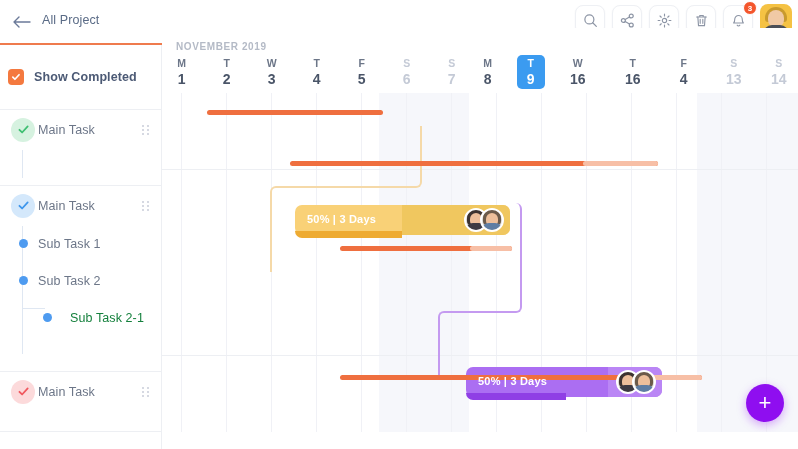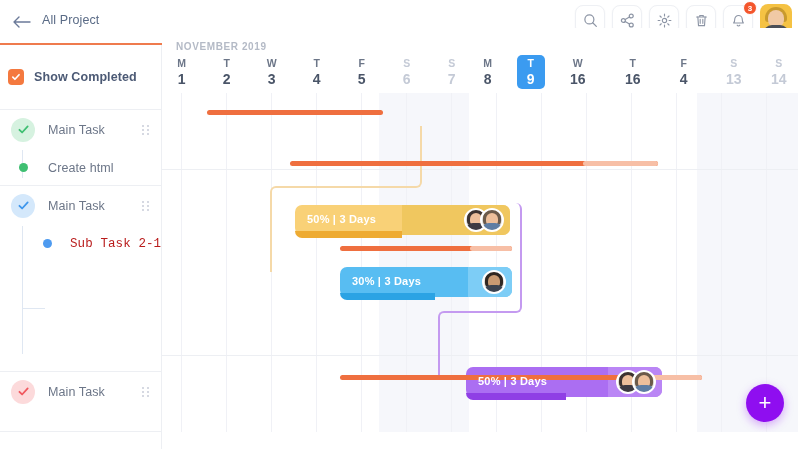--- a/index.html
+++ b/index.html
@@ -103,23 +103,23 @@
     display: flex; align-items: center; justify-content: center;
   }
   .circ.green { background: #d6f2e0; color: #3fbf72; }
   .circ.blue  { background: #d4e8fb; color: #3e96ec; }
   .circ.red   { background: #fcdadb; color: #f0585e; }
   .dot { width: 9px; height: 9px; border-radius: 50%; }
   .dot.green { background: #3fbf72; }
   .dot.blue  { background: #4e9bf0; }
   .dot.blue-dark { background: #4e9bf0; }
   .row .name {
-    margin-left: 10px; font-size: 12.5px; color: #6c7688; letter-spacing: .1px;
-  }
-  .row .name.sub2 { color: #b91c1c; margin-left: 8px; font-family: Liberation Mono, monospace; }
+    font-size: 12.5px; color: #6c7688; letter-spacing: .1px;
+  }
+  .row .name.sub2 { color: #15803d; margin-left: 8px; }
   .row.indent .bullet-wrap { margin-left: 24px; }
   .drag {
     position: absolute; right: 13px; top: 50%; transform: translateY(-50%);
     display: grid; grid-template-columns: 2px 2px; gap: 2px 3px;
   }
   .drag i { width: 2px; height: 2px; background: #c8cdd8; border-radius: 1px;
             display: block; }
   .vline {
     position: absolute; left: 22px; width: 1px; background: #dfe7f2;
   }
@@ -293,26 +293,20 @@
           </span>
           <span class="name">Main Task</span>
           <span class="drag">
             <i></i>
               <i></i>
               <i></i>
               <i></i>
               <i></i>
               <i></i>
           </span>
-        </div>
-        <div class="row">
-          <span class="bullet-wrap">
-            <span class="dot green"></span>
-          </span>
-          <span class="name">Create html</span>
         </div>
       </div>
 
       <div class="group" style="height:186px">
         <div class="vline" style="top:40px;height:128px"></div>
         <div class="hline" style="left:23px;top:122px;width:22px"></div>
         <div class="row main">
           <span class="bullet-wrap">
             <span class="circ blue">
               <svg width="13" height="13" viewBox="0 0 14 14" fill="none" stroke="#3e96ec" stroke-width="1.9" stroke-linecap="round" stroke-linejoin="round">
@@ -322,20 +316,32 @@
           </span>
           <span class="name">Main Task</span>
           <span class="drag">
             <i></i>
               <i></i>
               <i></i>
               <i></i>
               <i></i>
               <i></i>
           </span>
+        </div>
+        <div class="row">
+          <span class="bullet-wrap">
+            <span class="dot blue"></span>
+            </span>
+          <span class="name">Sub Task 1</span>
+        </div>
+        <div class="row">
+          <span class="bullet-wrap">
+            <span class="dot blue"></span>
+            </span>
+          <span class="name">Sub Task 2</span>
         </div>
         <div class="row indent">
           <span class="bullet-wrap">
             <span class="dot blue-dark"></span>
             </span>
           <span class="name sub2">Sub Task 2-1</span>
         </div>
       </div>
 
       <div class="group" style="height:60px">
@@ -485,33 +491,20 @@
             <span class="face"></span>
             <span class="body" style="background:#5e7da3"></span>
           </span>
         </span>
       </div>
 
       <div class="sumbar" style="left:178px;top:153px;width:172px">
         <span class="rest" style="width:42px"></span>
       </div>
 
-      <div class="taskbar" style="left:178px;top:174px;width:172px;background:#58bdf2">
-        <span class="shade" style="left:128px;background:#7dcdf6"></span>
-        <span class="label">30% | 3 Days</span>
-        <span class="prog" style="width:95px;background:#2ba3e4;bottom:-3px;height:7px;
-                     border-radius:0 0 0 7px;left:0;z-index:1"></span>
-        <span class="ava-group" style="right:6px">
-          <span class="ava">
-            <span class="hair" style="background:#2f2722"></span>
-            <span class="face" style="background:#c89a72"></span>
-            <span class="body" style="background:#3b4350"></span>
-          </span>
-        </span>
-      </div>
 
       <div class="taskbar" style="left:304px;top:274px;width:196px;background:#ab6ef2">
         <span class="shade" style="left:142px;background:#ba86f5"></span>
         <span class="label">50% | 3 Days</span>
         <span class="prog" style="width:100px;background:#8f3fe5;bottom:-3px;height:7px;
                      border-radius:0 0 0 7px;left:0;z-index:1"></span>
         <span class="ava-group" style="right:6px">
           <span class="ava">
             <span class="hair" style="background:#3d3330"></span>
             <span class="face"></span>

